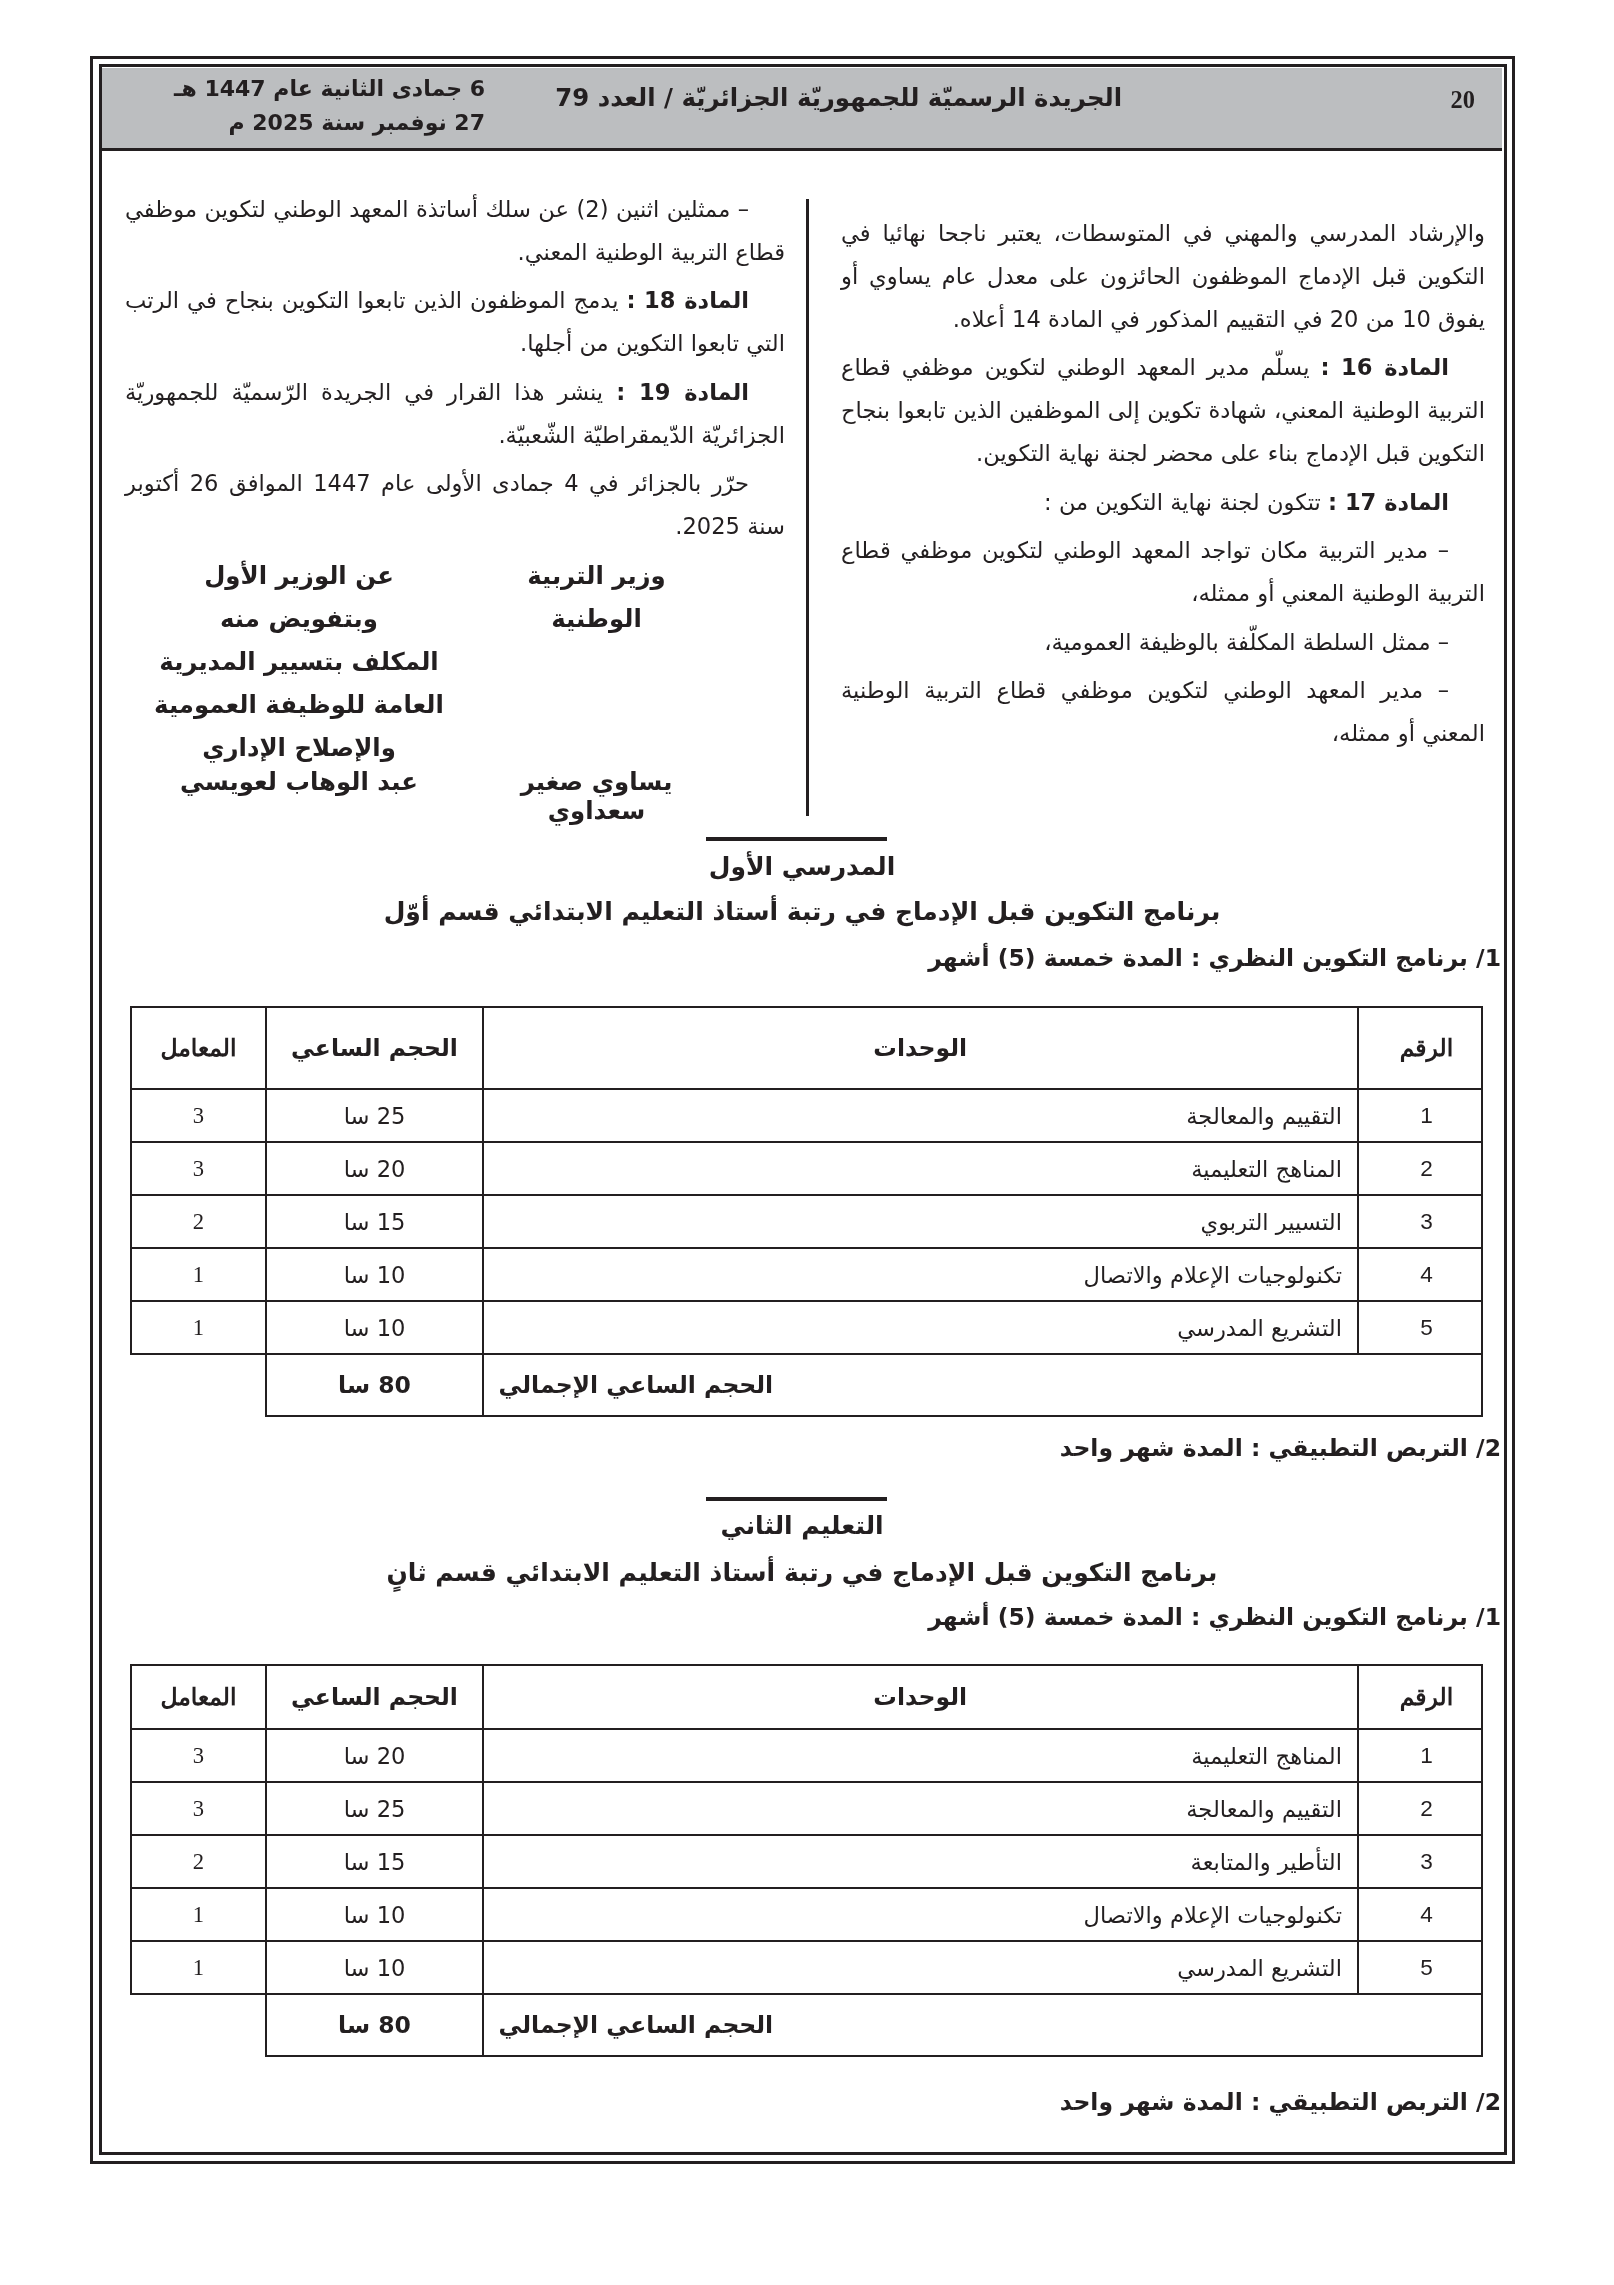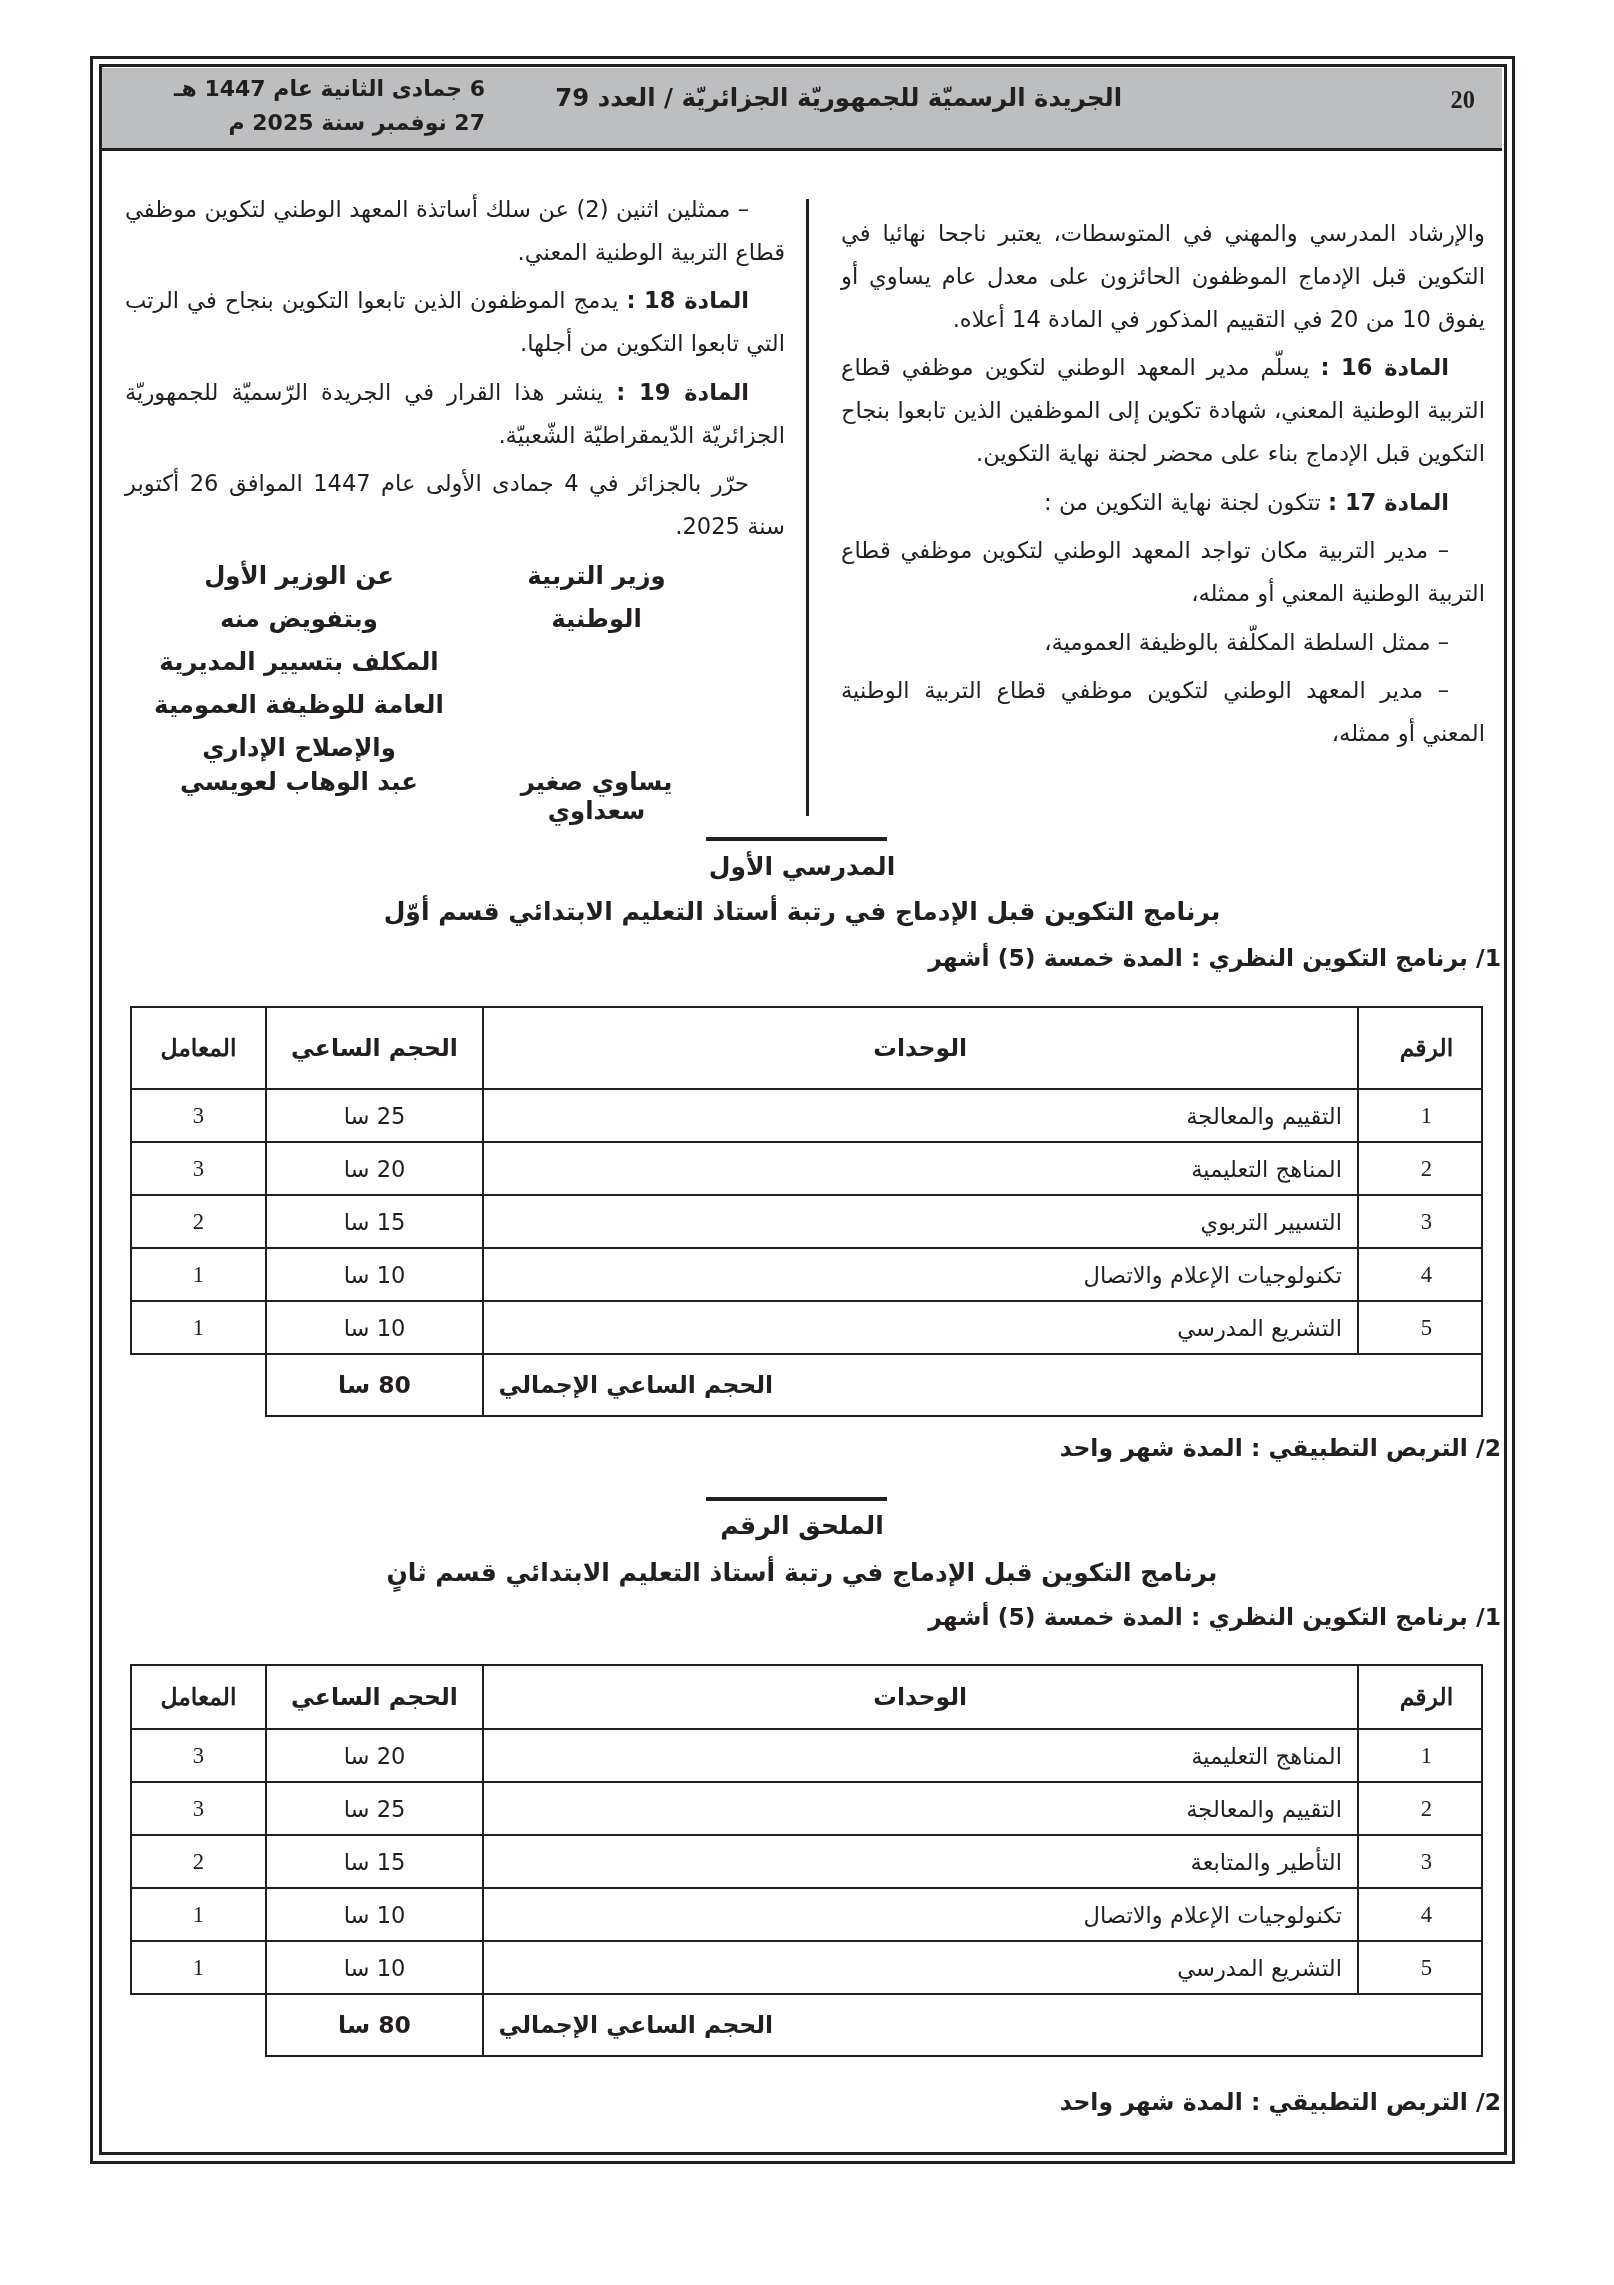--- a/index.html
+++ b/index.html
@@ -31,21 +31,21 @@
   .sig-name { position: absolute; top: 767px; font-weight: bold; font-size: 24.4px; direction: rtl; text-align: center; }
   .rule { position: absolute; left: 706px; width: 181px; height: 3.6px; background: #231f20; }
   .annex-title { position: absolute; left: 102px; width: 1400px; text-align: center; direction: rtl;
                  font-weight: bold; font-size: 25px; }
   .sec { position: absolute; right: 114px; direction: rtl; font-weight: bold; font-size: 23.5px; }
   table.prog { position: absolute; left: 130px; width: 1353px; border-collapse: collapse; direction: rtl;
                font-size: 22.6px; }
   table.prog td, table.prog th { border: 2.7px solid #231f20; padding: 0 14.5px; }
   table.prog th { font-weight: bold; height: 80px; font-size: 23.5px; }
   table.prog td { height: 51px; }
-  table.prog .c-num { width: 80px; text-align: center; font-family: Liberation Serif, serif; padding-left: 28px; }
+  table.prog .c-num { width: 80px; text-align: center; font-family: Liberation Sans, sans-serif; padding-left: 28px; }
   table.prog .c-mod { text-align: right; margin-top: 20px; }
   table.prog .c-hrs { width: 186px; text-align: center; }
   table.prog .c-coef { width: 104px; text-align: center; font-family: Liberation Serif, serif; }
   table.prog tr.total td { font-weight: bold; height: 60px; font-size: 23.5px; }
   table.prog tr.total td.empty { border: none; border-top: 2.7px solid #231f20; }
   table.prog tr.total td.tot-label { text-align: left; }
 </style>
 </head>
 <body>
 
@@ -151,21 +151,21 @@
   <tr class="total">
     <td class="tot-label" colspan="2">الحجم الساعي الإجمالي</td>
     <td class="c-hrs">80 سا</td>
     <td class="empty"></td>
   </tr>
 </tbody>
   </table>
 <div class="sec" style="top:1434px;">2/ التربص التطبيقي : المدة شهر واحد</div>
 
 <div class="rule" style="top:1497px;"></div>
-<div class="annex-title" style="top:1511px;">الملحق الرقم</div>
+<div class="annex-title" style="top:1511px;">التعليم الثاني</div>
 <div class="annex-title" style="top:1558px;">برنامج التكوين قبل الإدماج في رتبة أستاذ التعليم الابتدائي قسم ثانٍ</div>
 <div class="sec" style="top:1603px;">1/ برنامج التكوين النظري : المدة خمسة (5) أشهر</div>
 
 <table class="prog" style="top:1664px;">
   <tbody>
       <tr>
     <th class="c-num" style="height:62px;">الرقم</th>
     <th style="height:62px;">الوحدات</th>
     <th class="c-hrs" style="height:62px;">الحجم الساعي</th>
     <th class="c-coef" style="height:62px;">المعامل</th>

